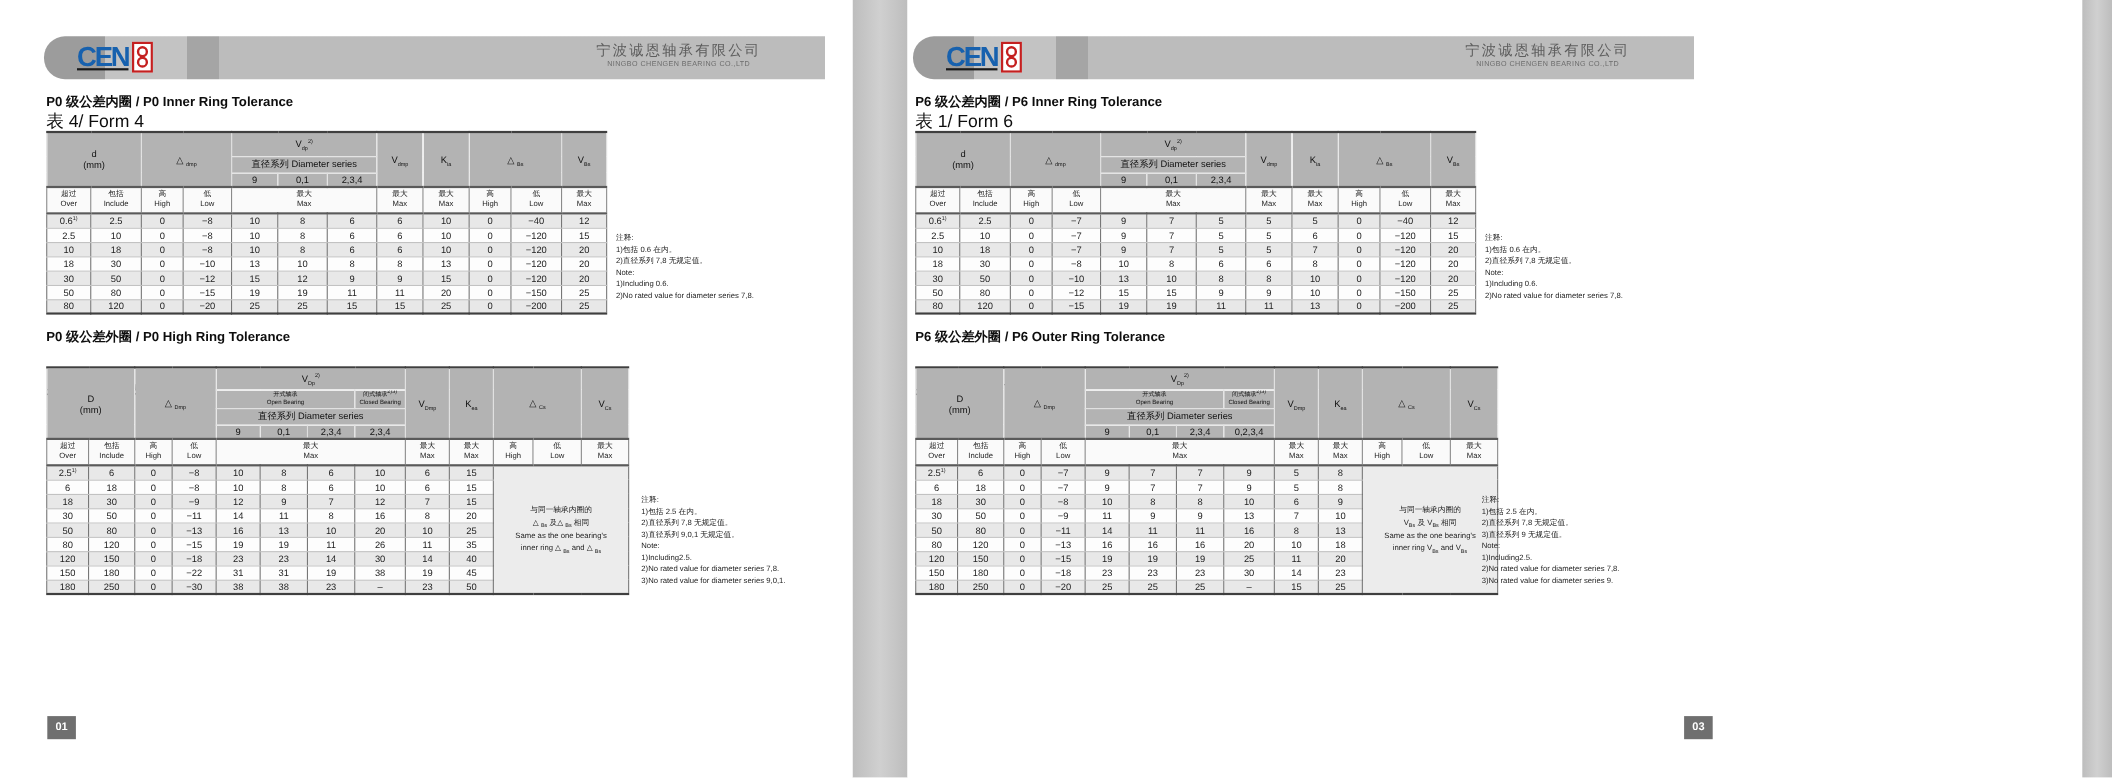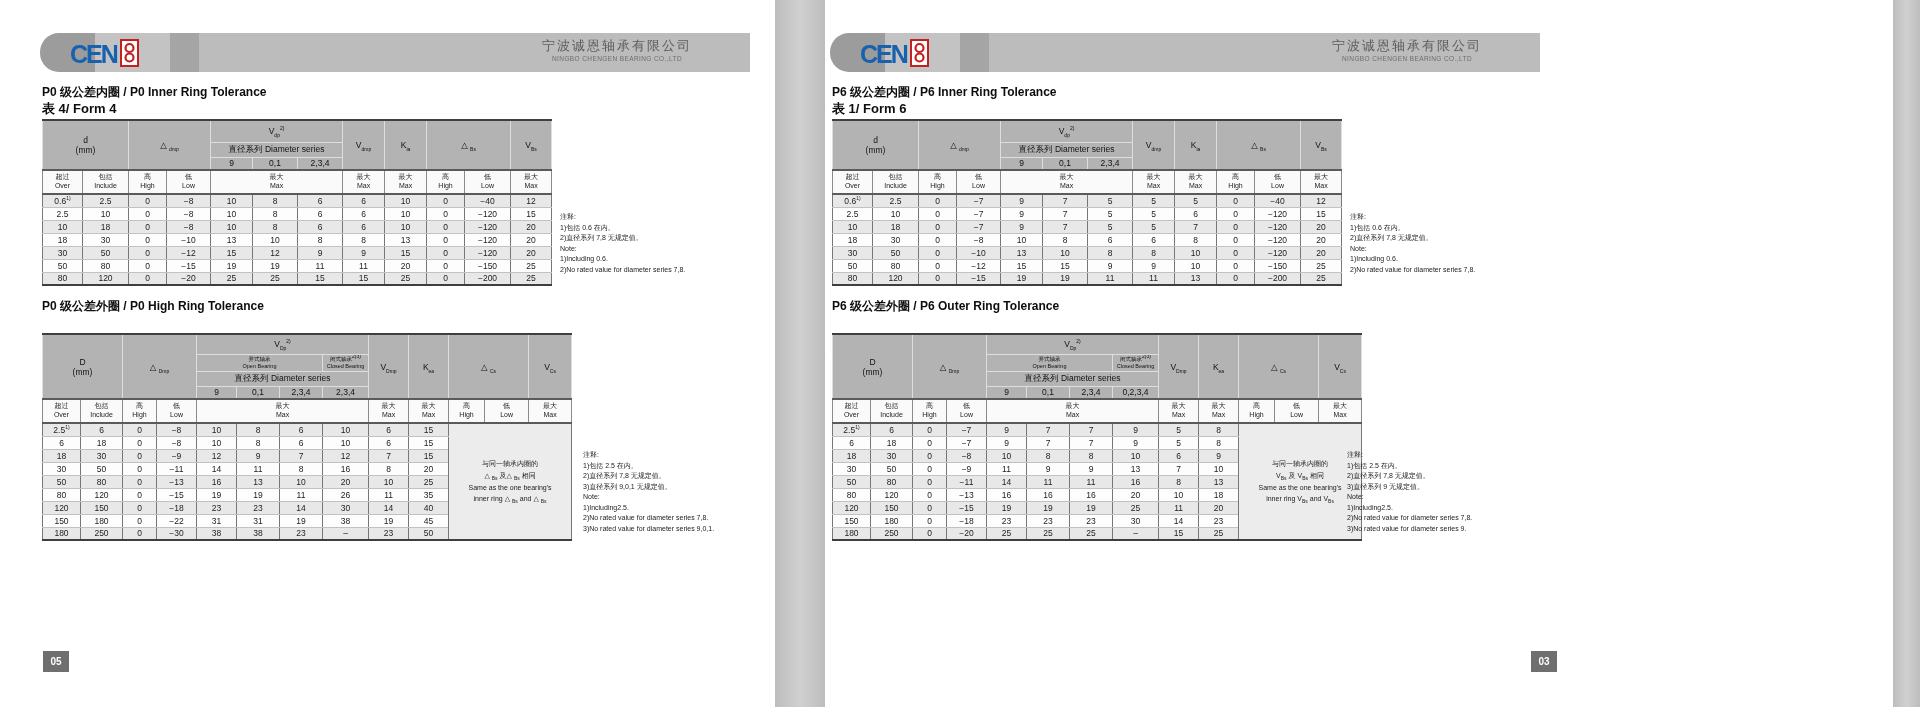--- a/index.html
+++ b/index.html
@@ -5,28 +5,28 @@
   html,body{margin:0;padding:0;background:#ffffff;}
   #screen{position:relative;width:1920px;height:707px;background:#ffffff;overflow:hidden;
           font-family:"Liberation Sans","DejaVu Sans",sans-serif;color:#1a1a1a;}
   .gutter{position:absolute;top:0;height:707px;background:linear-gradient(90deg,#bdbdbd,#d0d0d0 50%,#bdbdbd);}
   .g-mid{left:775px;width:50px;}
   .g-right{left:1893px;width:27px;}
   .page{position:absolute;top:0;width:740px;height:707px;background:#ffffff;}
   .pg0{left:35px;} .pg1{left:825px;}
   .banner{position:absolute;left:5px;top:33px;width:710px;height:39px;border-radius:19px 0 0 19px;
           background:linear-gradient(90deg,#9c9c9c 0px,#9c9c9c 55px,#c3c3c3 55px,#c3c3c3 130px,#a5a5a5 130px,#a5a5a5 159px,#bcbcbc 159px,#bcbcbc 100%);}
-  .logo{position:absolute;left:30px;top:4px;height:30px;display:flex;align-items:flex-end;}
+  .logo{position:absolute;left:30px;top:4px;height:30px;display:flex;align-items:center;text-decoration:underline;}
   .logo-text{font-size:25px;font-weight:bold;color:#1761ae;letter-spacing:-2px;line-height:1;}
   .logo-icon{display:inline-block;width:15px;height:24px;background:#ffffff;border:2px solid #c42020;margin-left:3px;position:relative;}
   .company{position:absolute;right:28px;top:5px;width:210px;text-align:center;}
   .company-cn{font-size:13px;color:#5d5d5d;letter-spacing:2px;line-height:1.3;}
   .company-en{font-size:6.5px;color:#6d6d6d;letter-spacing:0.4px;}
   .sec-title{position:absolute;left:7px;font-size:12px;font-weight:bold;color:#0d0d0d;white-space:nowrap;}
-  .form-label{position:absolute;left:7px;font-size:13px;font-weight:bold;color:#0d0d0d;}
+  .form-label{position:absolute;left:7px;font-size:16px;font-weight:normal;color:#0d0d0d;}
   .t1{top:84px;} .f1{top:100px;} .tbm1{position:absolute;left:7px;top:119px;}
   .t2{top:298px;} .f2{top:314px;margin-top:31px;} .tbm2{position:absolute;left:7px;top:333px;}
   .notes{position:absolute;font-size:7px;line-height:1.5;color:#1c1c1c;white-space:nowrap;}
   .n1{left:525px;top:212px;} .pg0 .n2{left:548px;top:450px;} .pg1 .n2{left:522px;top:450px;}
   table.t{border-collapse:collapse;table-layout:fixed;width:495px;border-top:2px solid #3f3f3f;border-bottom:2px solid #3f3f3f;}
   table.t td{text-align:center;vertical-align:middle;padding:0;overflow:hidden;}
   td.hd{background:#b3b3b3;border:1px solid #dedede;font-size:8.5px;color:#111;}
   td.hd.small{font-size:5.5px;line-height:1.25;}
   td.sub{background:#fafafa;border:1px solid #8a8a8a;border-top:2px solid #5a5a5a;border-bottom:2px solid #5a5a5a;
          font-size:7px;line-height:1.25;color:#222;}
@@ -385,21 +385,21 @@
     <div class="notes n2">
         <div>注释:</div>
         <div>1)包括 2.5 在内。</div>
         <div>2)直径系列 7,8 无规定值。</div>
         <div>3)直径系列 9,0,1 无规定值。</div>
         <div>Note:</div>
         <div>1)Including2.5.</div>
         <div>2)No rated value for diameter series 7,8.</div>
         <div>3)No rated value for diameter series 9,0,1.</div>
       </div>
-    <div class="badge">05</div>
+    <div class="badge">01</div>
   </div>
 
   <div class="page pg1">
     <div class="banner">
       <div class="logo">
         <span class="logo-text">CEN</span>
         <span class="logo-icon"><svg width="15" height="24" viewBox="0 0 15 24">
               <circle cx="7.5" cy="7" r="4" fill="none" stroke="#c42020" stroke-width="2.2"></circle>
               <circle cx="7.5" cy="16.5" r="4" fill="none" stroke="#c42020" stroke-width="2.2"></circle>
             </svg></span>

